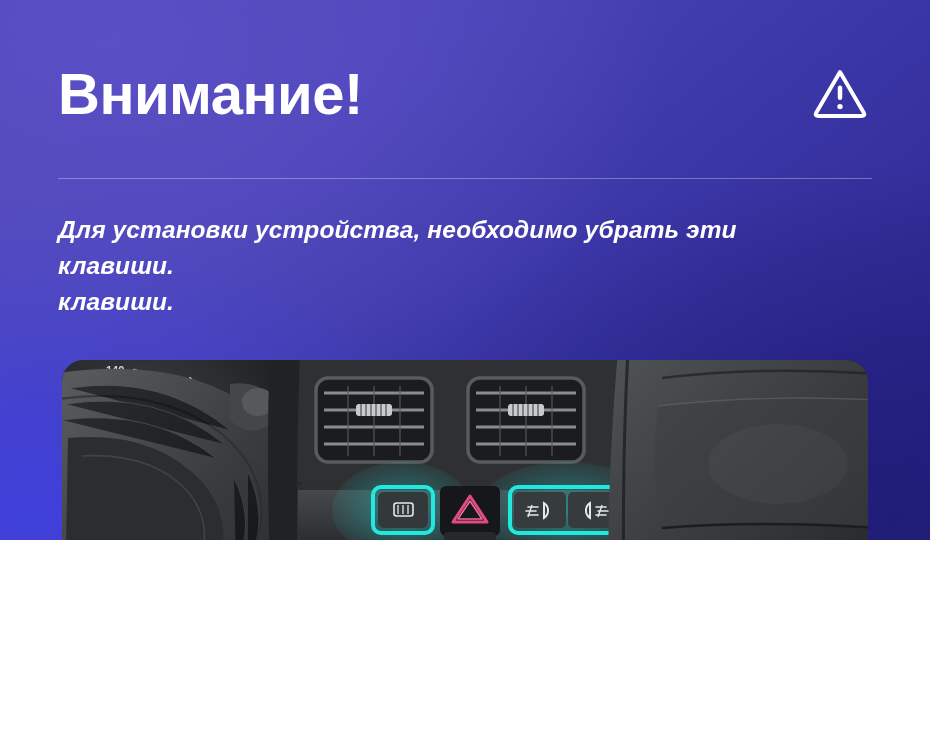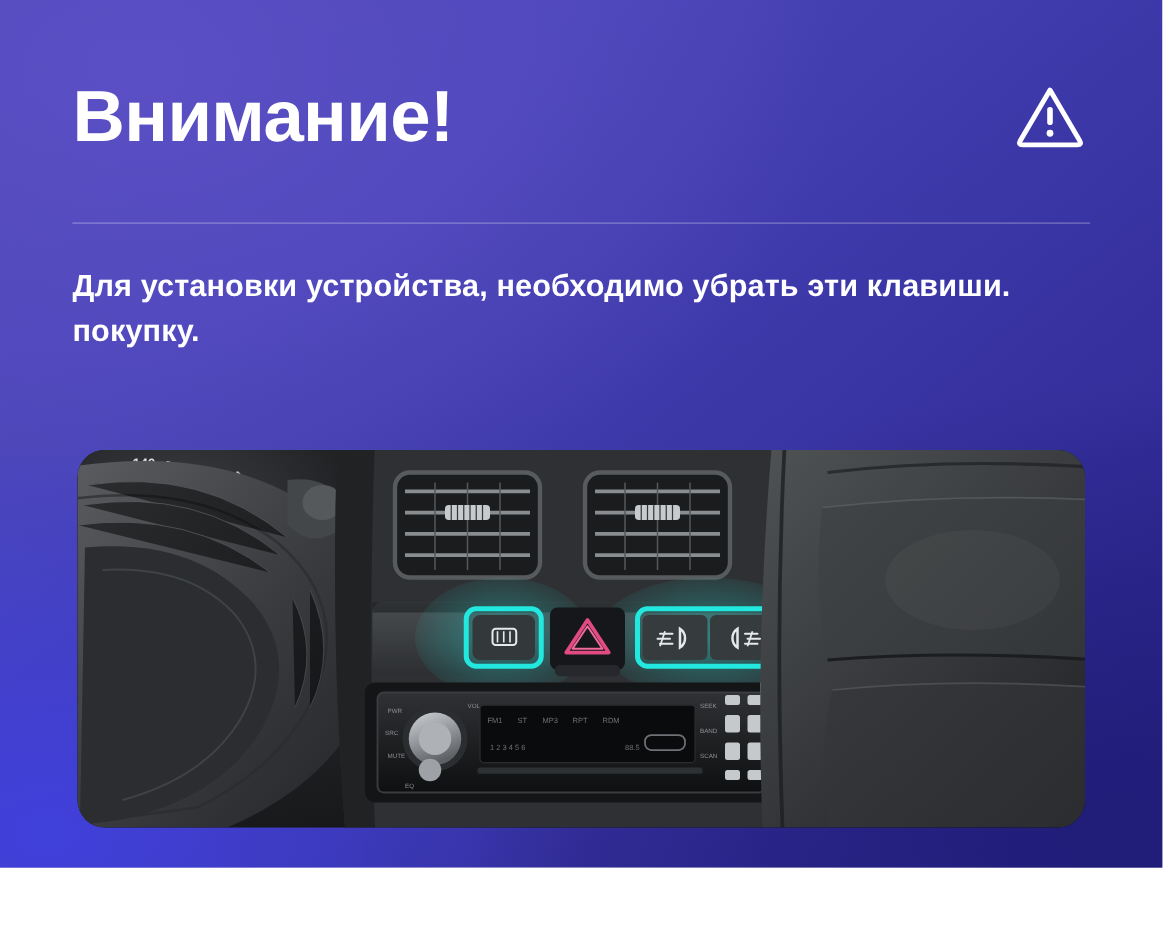--- a/index.html
+++ b/index.html
@@ -8,21 +8,21 @@
   html, body {
     width: 930px;
     height: 743px;
     overflow: hidden;
     font-family: "Liberation Sans", sans-serif;
   }
 
   #banner {
     position: relative;
     width: 930px;
-    height: 694px;
+    height: 540px;
     background:
       radial-gradient(ellipse 900px 600px at 12% 8%, #5a4fc4 0%, rgba(90,79,196,0) 62%),
       radial-gradient(ellipse 700px 520px at 4% 96%, #4040dc 0%, rgba(64,64,220,0) 60%),
       radial-gradient(ellipse 820px 560px at 96% 96%, #201d78 0%, rgba(32,29,120,0) 64%),
       linear-gradient(140deg, #5149bb 0%, #4a45b8 28%, #3b36a6 58%, #272288 100%);
     overflow: hidden;
   }
 
   
   #header {
@@ -69,20 +69,21 @@
   #body-copy {
     position: absolute;
     left: 58px;
     top: 212px;
     width: 800px;
     color: #ffffff;
     font-size: 24.5px;
     font-weight: 600;
     line-height: 36px;
     letter-spacing: 0.1px;
+    font-style: italic;
   }
 
   
   #photo {
     position: absolute;
     left: 62px;
     top: 360px;
     width: 806px;
     height: 302px;
     border-radius: 22px;
@@ -105,21 +106,21 @@
         <rect x="29.6" y="21" width="4.8" height="15.5" rx="2.4" fill="#ffffff"></rect>
         <circle cx="32" cy="43.5" r="2.9" fill="#ffffff"></circle>
       </svg>
     </div>
   </div>
 
   <div id="divider"></div>
 
   <div id="body-copy">
     <div>Для установки устройства, необходимо убрать эти клавиши.</div>
-    <div>покупку.</div>
+    <div>клавиши.</div>
   </div>
 
   <div id="photo">
     <svg viewBox="0 0 806 302" preserveAspectRatio="xMidYMid slice" aria-hidden="true">
       <defs>
         <linearGradient id="dashBase" x1="0" y1="0" x2="0.35" y2="1">
           <stop offset="0%" stop-color="#3b3d40"></stop>
           <stop offset="45%" stop-color="#2a2c2f"></stop>
           <stop offset="100%" stop-color="#161719"></stop>
         </linearGradient>

